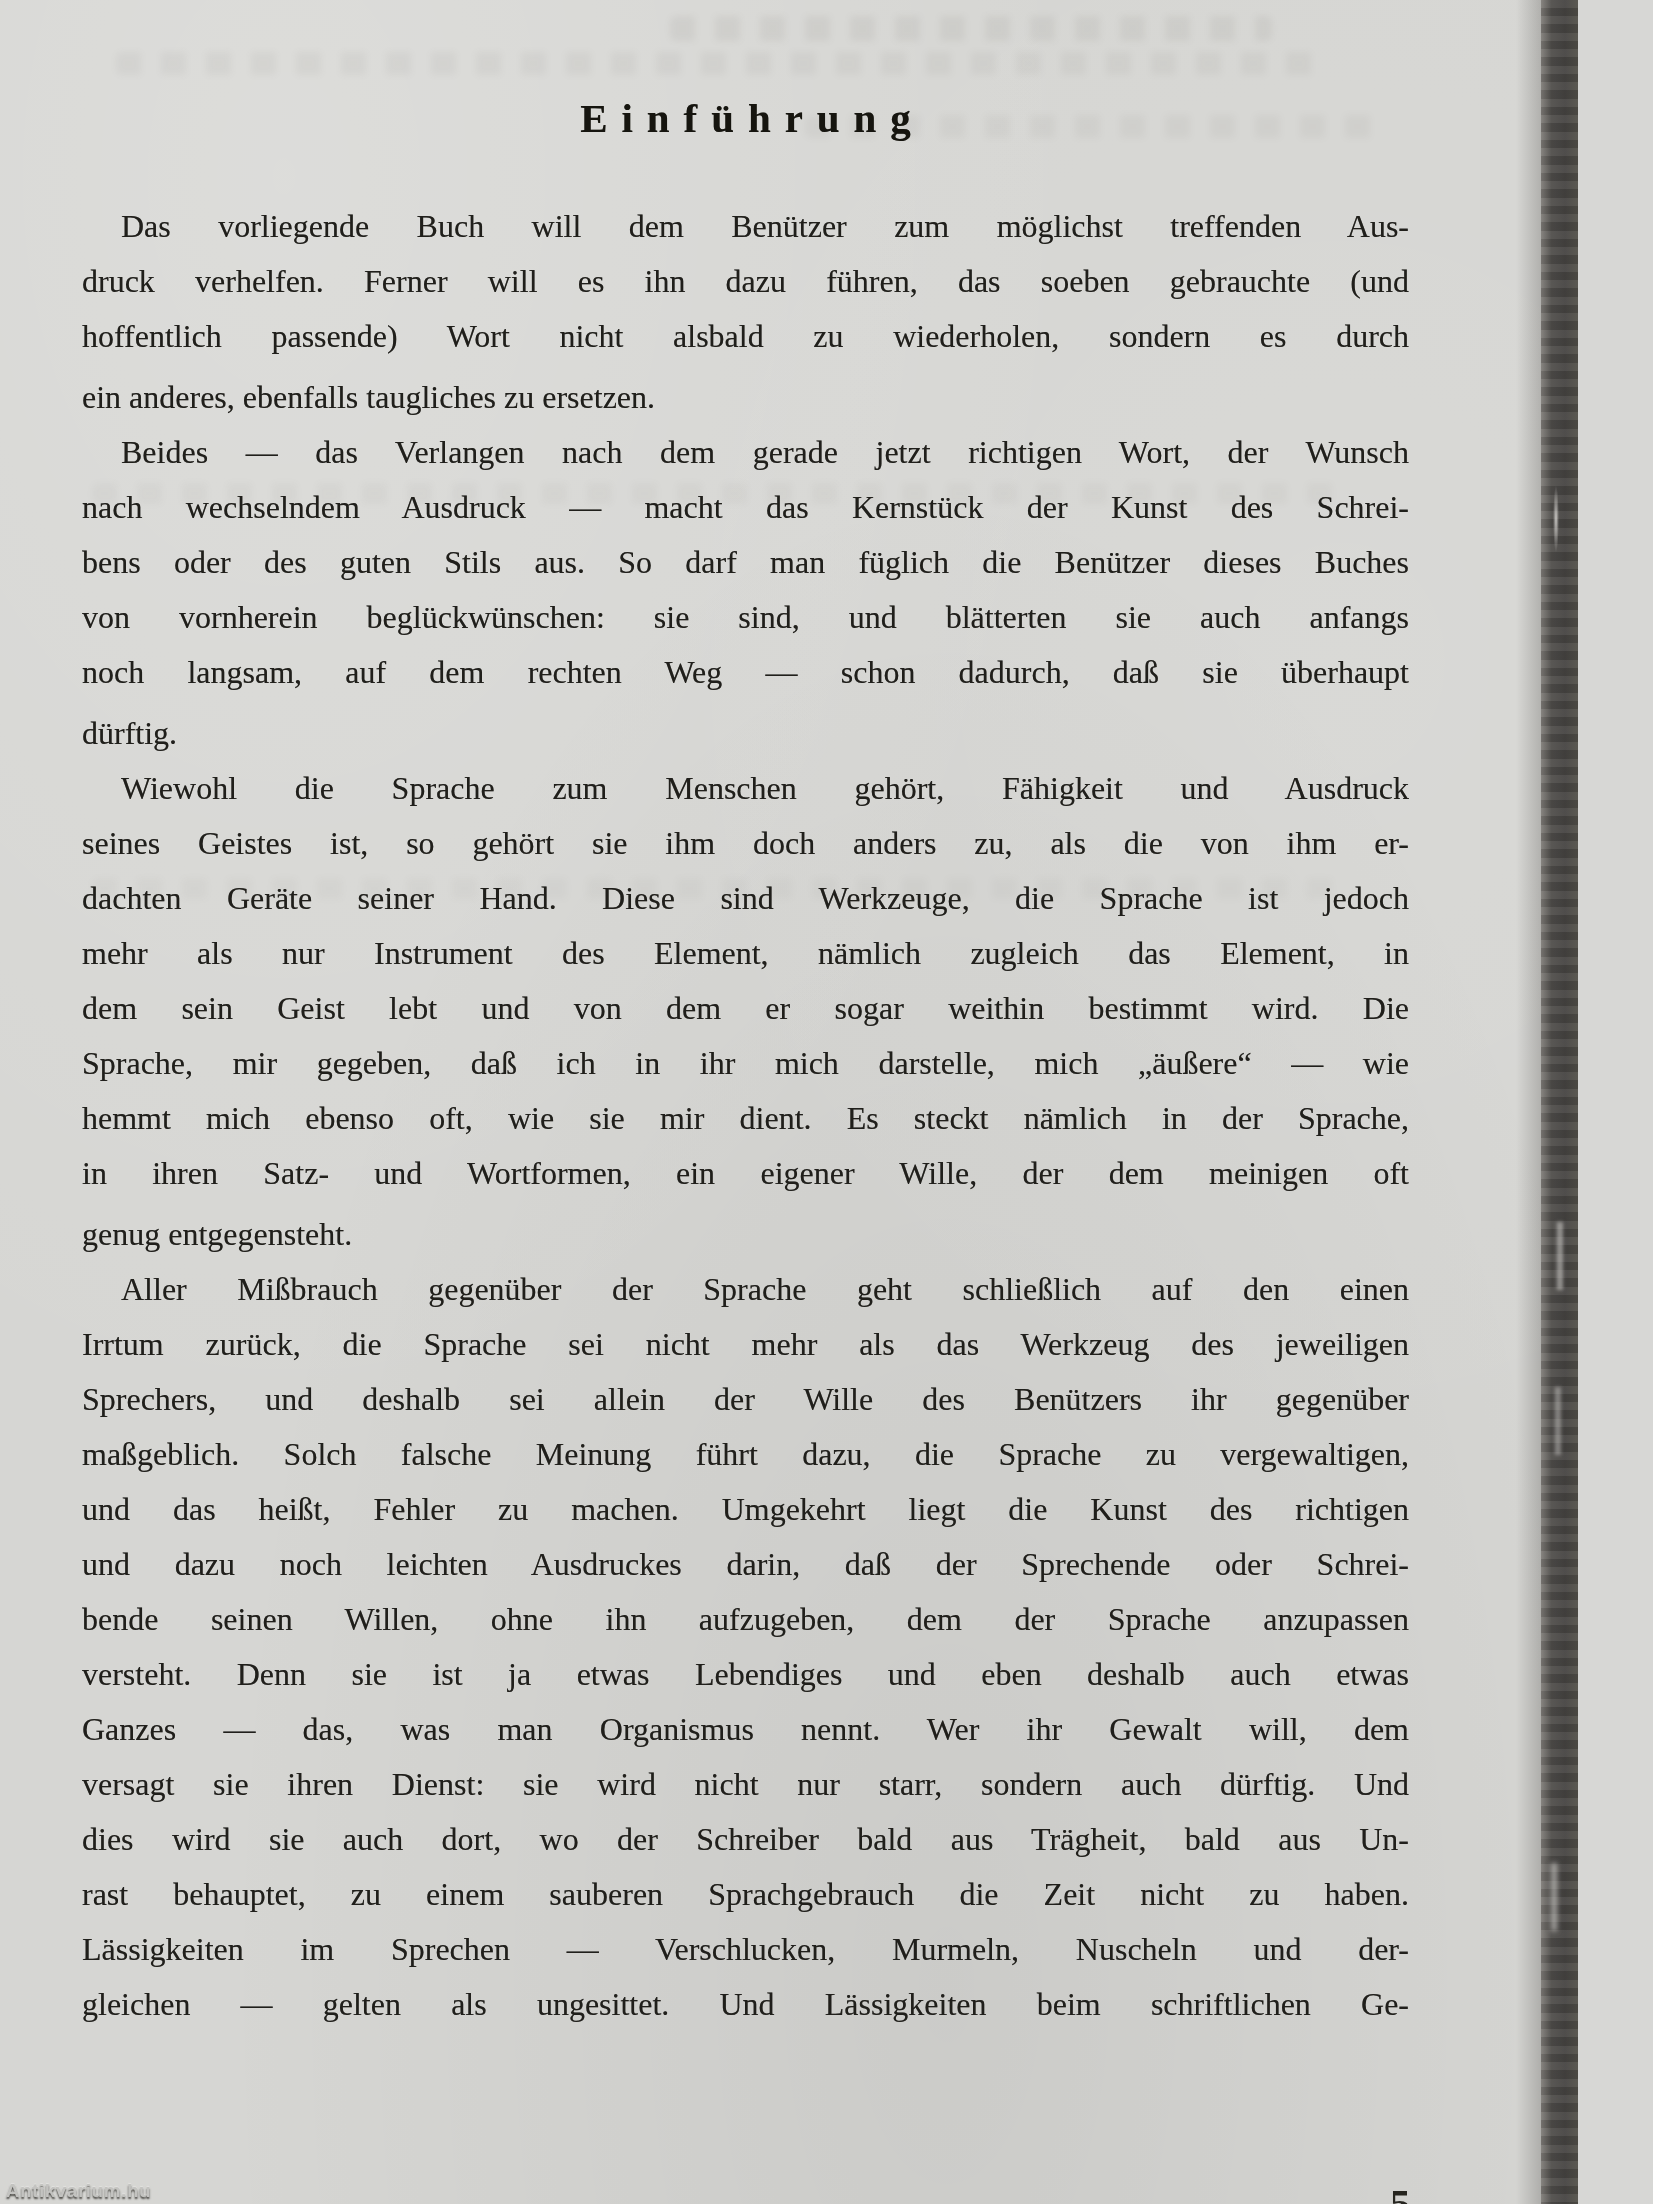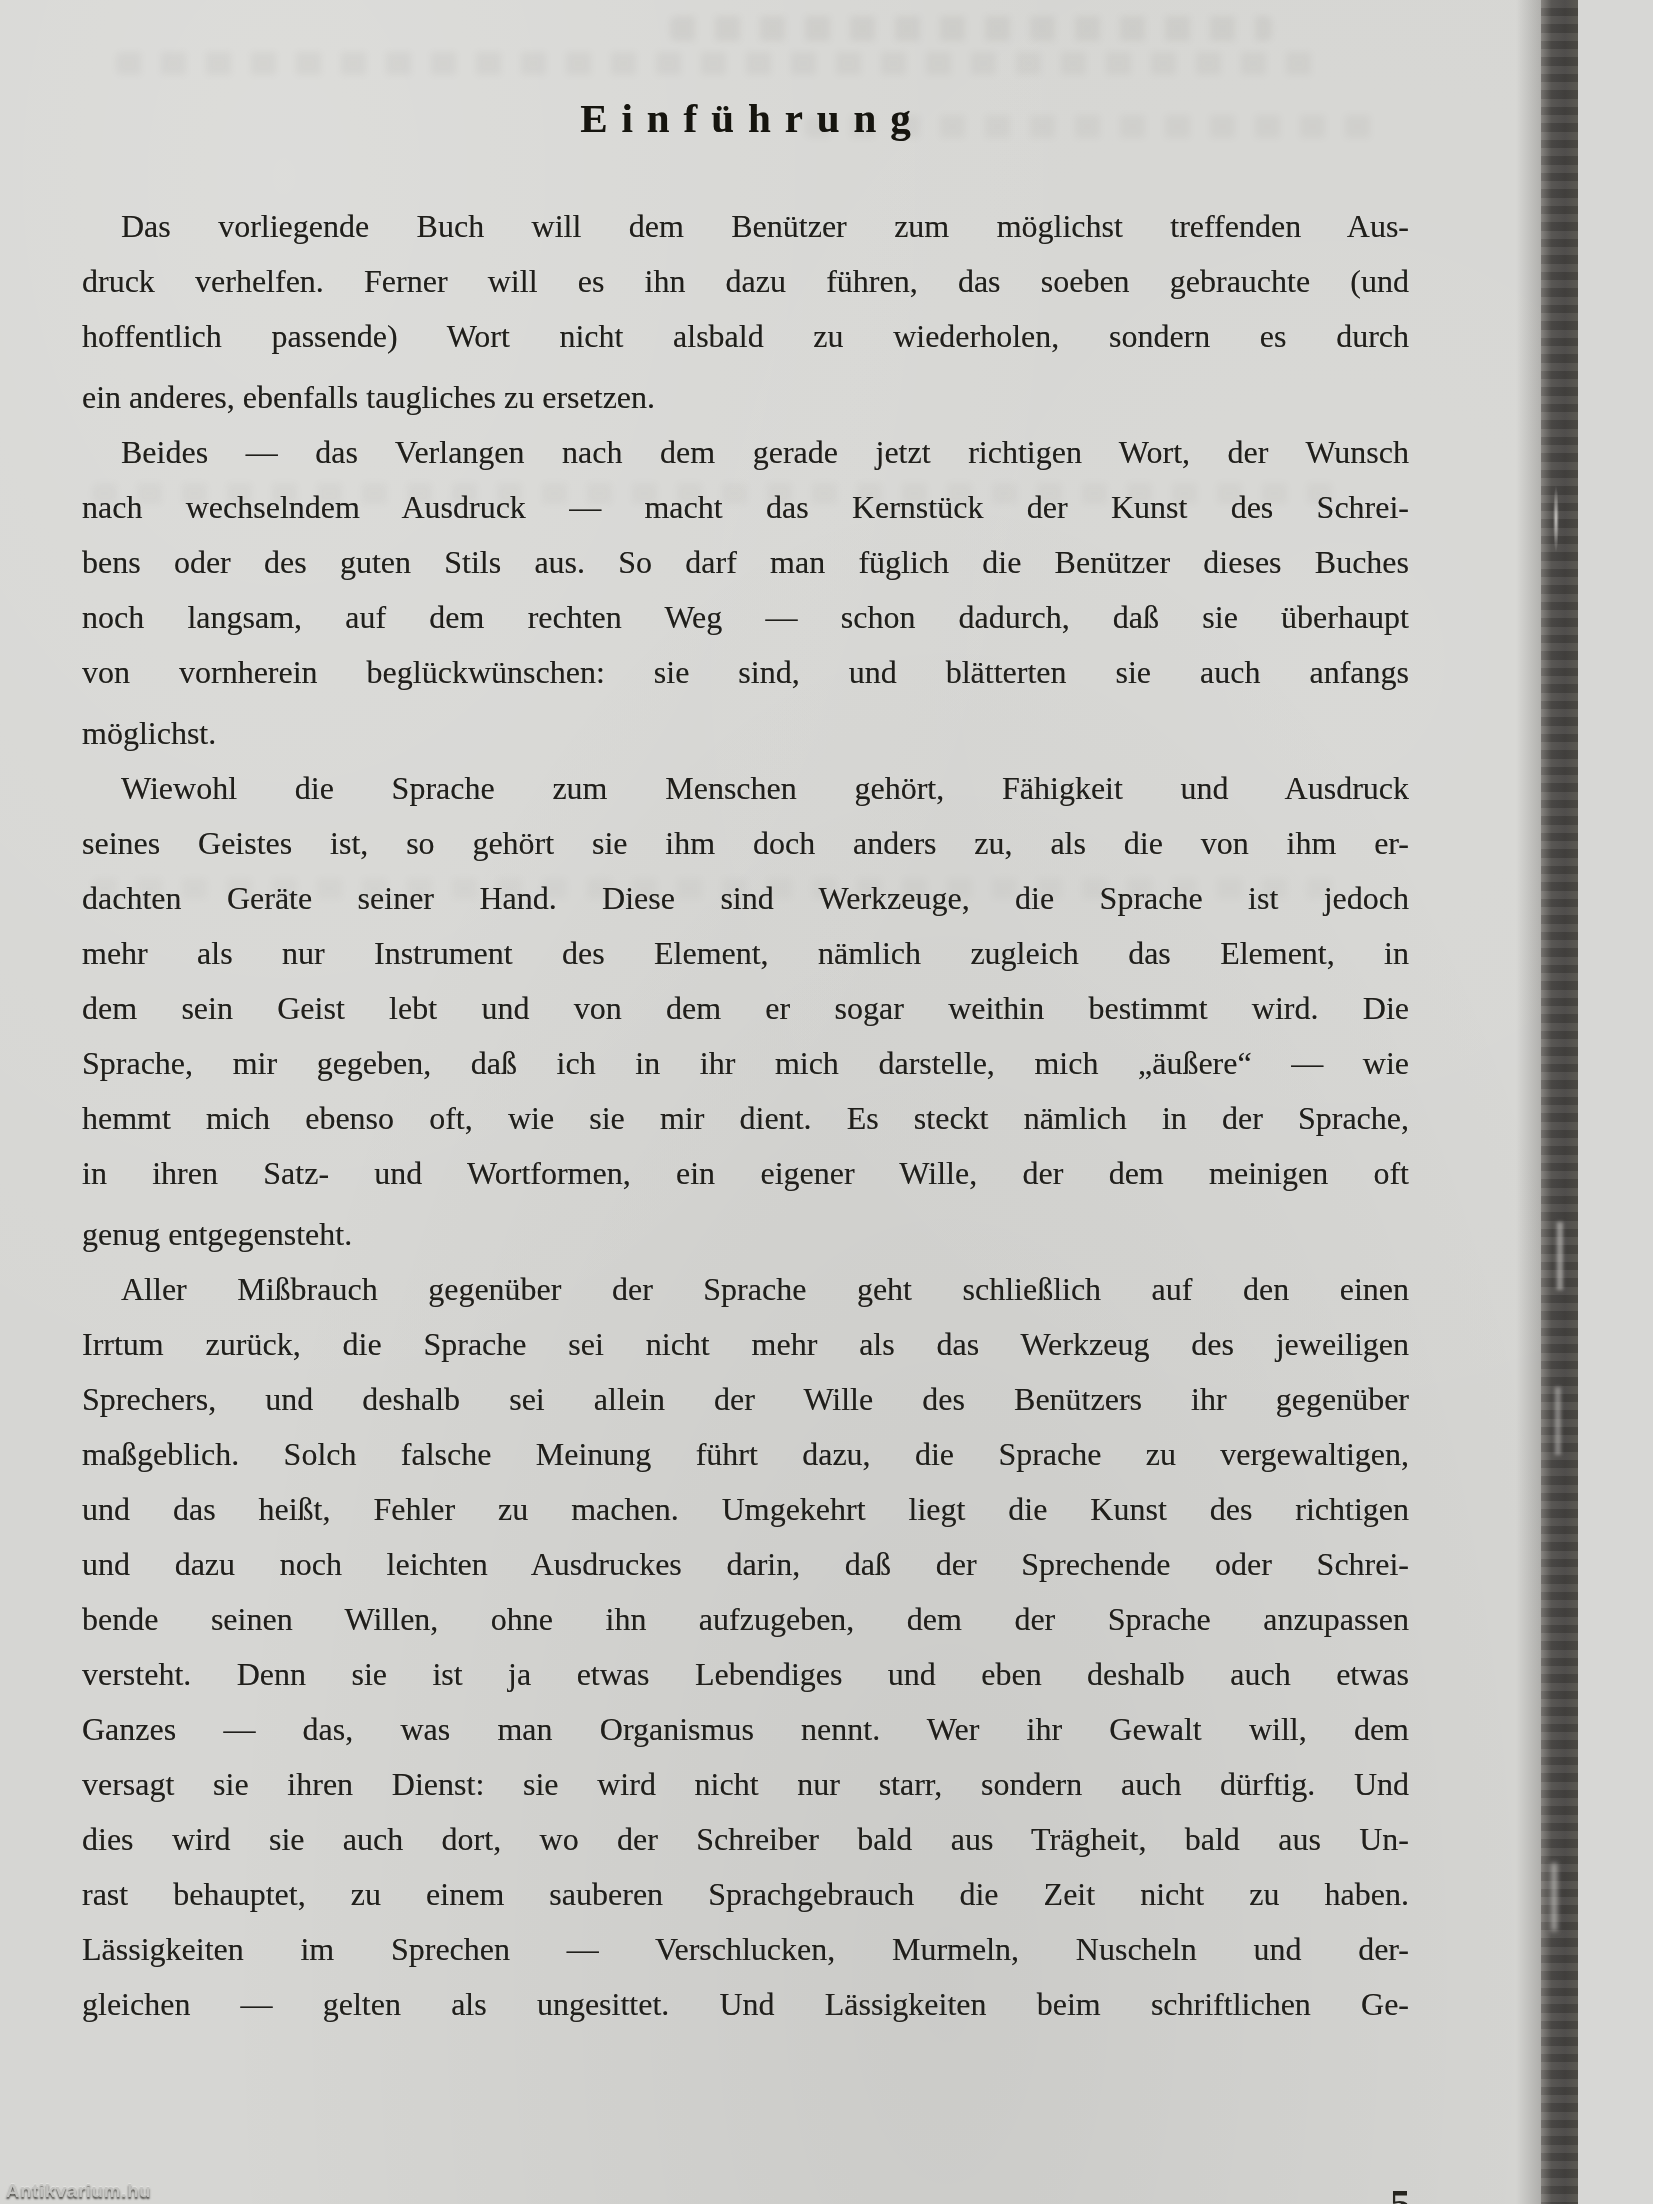--- a/index.html
+++ b/index.html
@@ -142,23 +142,23 @@
       <div class="paragraph">
         <div class="line first">Das vorliegende Buch will dem Benützer zum möglichst treffenden Aus-</div>
         <div class="line">druck verhelfen. Ferner will es ihn dazu führen, das soeben gebrauchte (und</div>
         <div class="line">hoffentlich passende) Wort nicht alsbald zu wiederholen, sondern es durch</div>
         <div class="line lastfree">ein anderes, ebenfalls taugliches zu ersetzen.</div>
       </div>
       <div class="paragraph">
         <div class="line first">Beides — das Verlangen nach dem gerade jetzt richtigen Wort, der Wunsch</div>
         <div class="line">nach wechselndem Ausdruck — macht das Kernstück der Kunst des Schrei-</div>
         <div class="line">bens oder des guten Stils aus. So darf man füglich die Benützer dieses Buches</div>
+        <div class="line">von vornherein beglückwünschen: sie sind, und blätterten sie auch anfangs</div>
         <div class="line">noch langsam, auf dem rechten Weg — schon dadurch, daß sie überhaupt</div>
-        <div class="line">von vornherein beglückwünschen: sie sind, und blätterten sie auch anfangs</div>
-        <div class="line lastfree">möglichst.</div>
+        <div class="line lastfree">dürftig.</div>
       </div>
       <div class="paragraph">
         <div class="line first">Wiewohl die Sprache zum Menschen gehört, Fähigkeit und Ausdruck</div>
         <div class="line">seines Geistes ist, so gehört sie ihm doch anders zu, als die von ihm er-</div>
         <div class="line">dachten Geräte seiner Hand. Diese sind Werkzeuge, die Sprache ist jedoch</div>
         <div class="line">mehr als nur Instrument des Element, nämlich zugleich das Element, in</div>
         <div class="line">dem sein Geist lebt und von dem er sogar weithin bestimmt wird. Die</div>
         <div class="line">Sprache, mir gegeben, daß ich in ihr mich darstelle, mich „äußere“ — wie</div>
         <div class="line">hemmt mich ebenso oft, wie sie mir dient. Es steckt nämlich in der Sprache,</div>
         <div class="line">in ihren Satz- und Wortformen, ein eigener Wille, der dem meinigen oft</div>

